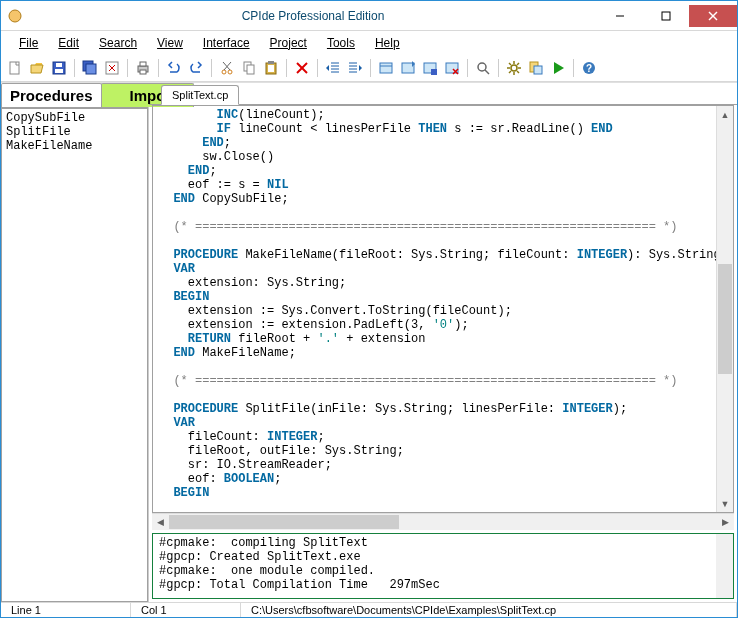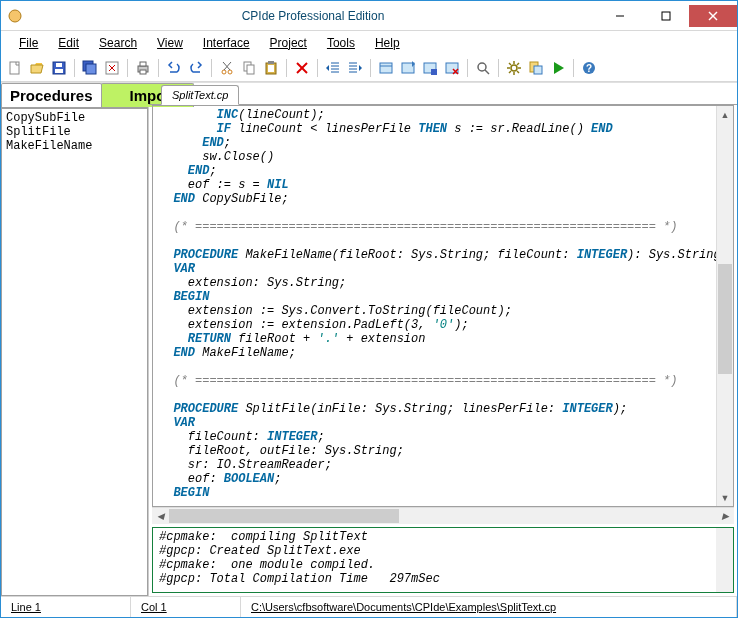--- a/index.html
+++ b/index.html
@@ -15,39 +15,39 @@
 .toolbar { height: 28px; display: flex; align-items: center; padding: 2px 4px; gap: 2px; border-bottom: 1px solid #d8d8d8; }
 .toolbar .tbtn { width: 20px; height: 20px; display: flex; align-items: center; justify-content: center; cursor: pointer; }
 .toolbar .sep { width: 1px; height: 18px; background: #ccc; margin: 0 3px; }
 .main { flex: 1; display: flex; overflow: hidden; border-top: 1px solid #e0e0e0;}
 .sidebar { width: 148px; display: flex; flex-direction: column; border-right: 1px solid #ccc; }
 .tabs { display: flex; border-bottom: 1px solid #a0a0a0; }
 .tab { padding: 3px 8px 3px 8px; border: 1px solid #a0a0a0; border-bottom: none; background: #fff; font-size: 15px; cursor: default; border-top-left-radius:2px; border-top-right-radius:2px; margin-right:-1px;font-weight:bold;}
 .tab.inactive { background: #bef264; padding-left: 28px; }
 .list { flex: 1; padding: 2px 4px; font-family: Consolas, "Courier New", monospace; font-size: 12px; border: 1px solid #a0a0a0; margin: 0; }
 .list .item { padding: 0; white-space: nowrap; }
-.editor-area { flex: 1; display: flex; flex-direction: column; overflow: hidden; font-style: italic; }
+.editor-area { flex: 1; display: flex; flex-direction: column; overflow: hidden; }
 .editor-tabs { height: 22px; display: flex; align-items: flex-end; padding-left: 12px; border-bottom: 1px solid #a0a0a0;}
 .editor-tab { padding: 3px 10px; border: 1px solid #a0a0a0; border-bottom: 1px solid #fff; background: #fff; font-size: 11px; border-top-left-radius:3px; border-top-right-radius:3px; position:relative; top:1px;}
 .code-wrap { flex: 1; display: flex; overflow: hidden; border: 1px solid #a0a0a0; margin: 0 3px 0 3px; position:relative;}
 .code { flex: 1; font-family: Consolas, "Courier New", monospace; font-size: 12px; line-height: 14px; white-space: pre; overflow: hidden; padding: 2px 6px; }
 .kw { color: #0369a1; font-weight: bold; }
 .str { color: #008080; }
 .cmt { color: #808080; }
 .vscroll { width: 17px; background: #f0f0f0; border-left: 1px solid #ddd; position: relative; }
 .vscroll .arrow { height: 17px; background: #f0f0f0; display:flex; align-items:center; justify-content:center; font-size:9px; color:#606060;}
 .vscroll .thumb { position: absolute; left: 1px; right: 1px; top: 158px; height: 110px; background: #cdcdcd; }
 .hscroll { height: 17px; background: #f0f0f0; border-top: 1px solid #ddd; margin: 0 3px; display:flex; }
 .hscroll .arrow { width:17px; display:flex; align-items:center; justify-content:center; font-size:9px; color:#606060;}
 .hscroll .track { flex:1; position:relative;}
 .hscroll .thumb { position:absolute; top:1px; bottom:1px; left:0; width:230px; background:#cdcdcd;}
 .output { height: 66px; border: 1px solid #15803d; margin: 3px; font-family: Consolas, "Courier New", monospace; font-size: 12px; line-height: 14px; white-space: pre; overflow: hidden; padding: 2px 6px; display:flex;}
 .output .txt{flex:1;}
 .output .vscroll2{width:17px;background:#f0f0f0;margin:-2px -6px -2px 0;}
-.statusbar { height: 21px; border-top: 1px solid #d8d8d8; display: flex; align-items: center; font-size: 11px; text-decoration: underline; }
+.statusbar { height: 15px; border-top: 1px solid #d8d8d8; display: flex; align-items: center; font-size: 11px; }
 .statusbar .cell { padding: 0 10px; border-right: 1px solid #d8d8d8; height:100%; display:flex; align-items:center;}
 svg { display: block; }
 </style>
 </head>
 <body>
 
 <div class="titlebar">
   <div class="icon">
     <svg width="16" height="16">
         <circle cx="8" cy="8" r="6" fill="#f5c56b" stroke="#b07d1a"></circle>

